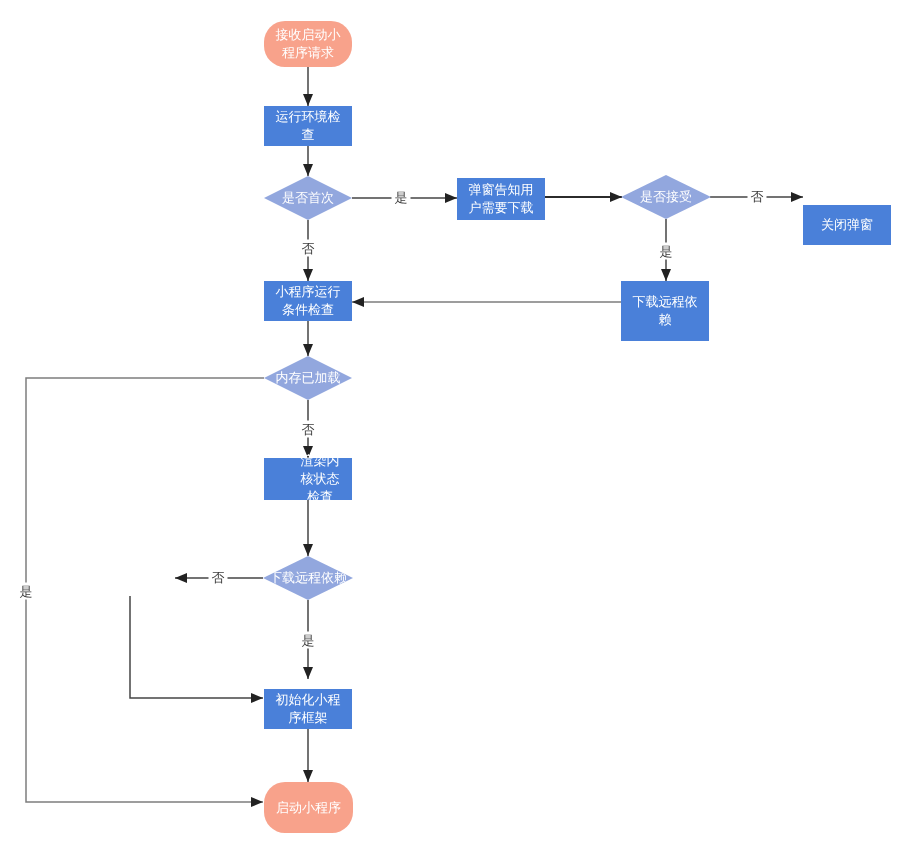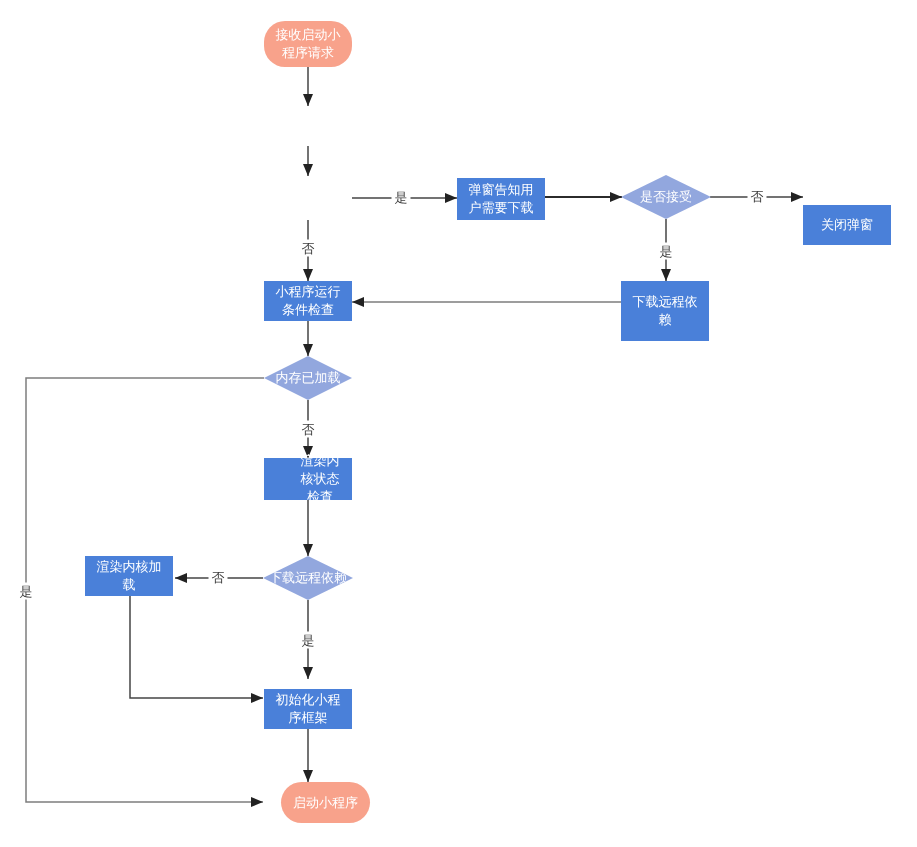--- a/index.html
+++ b/index.html
@@ -71,31 +71,32 @@
     <path d="M264 378 L26 378 L26 802 L263 802" stroke="#7d7d7d" stroke-width="1.5" fill="none" marker-end="url(#arr)"></path>
     <path d="M308 400 L308 458" stroke="#454545" stroke-width="1.5" fill="none" marker-end="url(#arr)"></path>
     <path d="M308 500 L308 556" stroke="#454545" stroke-width="1.5" fill="none" marker-end="url(#arr)"></path>
     <path d="M263 578 L175 578" stroke="#454545" stroke-width="1.5" fill="none" marker-end="url(#arr)"></path>
     <path d="M308 600 L308 679" stroke="#454545" stroke-width="1.5" fill="none" marker-end="url(#arr)"></path>
     <path d="M130 596 L130 698 L263 698" stroke="#454545" stroke-width="1.5" fill="none" marker-end="url(#arr)"></path>
     <path d="M308 719 L308 782" stroke="#454545" stroke-width="1.5" fill="none" marker-end="url(#arr)"></path>
   </svg>
 
   <div class="node terminal" style="left:264px; top:21px;  width:88px; height:46px;">接收启动小程序请求</div>
+  <div class="node process" style="left:264px; top:106px; width:88px; height:40px;">运行环境检查</div>
+  <div class="node decision" style="left:264px; top:176px; width:88px; height:44px;">是否首次</div>
   <div class="node process" style="left:457px; top:178px; width:88px; height:42px;">弹窗告知用户需要下载</div>
   <div class="node decision" style="left:621px; top:175px; width:90px; height:44px;">是否接受</div>
   <div class="node process" style="left:803px; top:177px; width:88px; height:40px;margin-top:28px;">关闭弹窗</div>
   <div class="node process" style="left:621px; top:281px; width:88px; height:60px;">下载远程依赖</div>
   <div class="node process" style="left:264px; top:281px; width:88px; height:40px;font-family:Liberation Serif, serif;">小程序运行条件检查</div>
   <div class="node decision" style="left:264px; top:356px; width:88px; height:44px;">内存已加载</div>
   <div class="node process" style="left:264px; top:458px; width:88px; height:42px;padding-left:32px;">渲染内核状态检查</div>
   <div class="node decision" style="left:263px; top:556px; width:90px; height:44px;">下载远程依赖</div>
-  <div class="node process" style="left:85px;  top:556px; width:88px; height:40px;">渲染内核加载</div>
   <div class="node process" style="left:264px; top:689px; width:88px; height:40px;">初始化小程序框架</div>
-  <div class="node terminal" style="left:281px; top:782px; width:89px; height:41px;">启动小程序</div>
+  <div class="node terminal" style="left:264px; top:782px; width:89px; height:51px;">启动小程序</div>
 
   <span class="edge-label" style="left:401px; top:197px;">是</span>
   <span class="edge-label" style="left:308px; top:248px;">否</span>
   <span class="edge-label" style="left:757px; top:196px;">否</span>
   <span class="edge-label" style="left:666px; top:251px;">是</span>
   <span class="edge-label" style="left:308px; top:429px;">否</span>
   <span class="edge-label" style="left:26px;  top:591px;">是</span>
   <span class="edge-label" style="left:218px; top:577px;">否</span>
   <span class="edge-label" style="left:308px; top:640px;">是</span>
 

